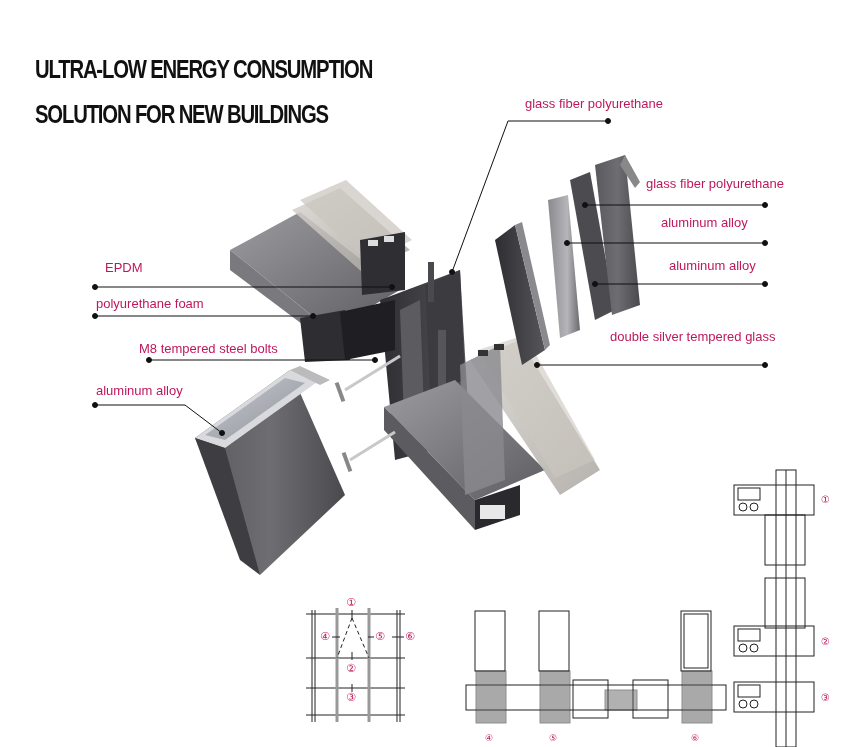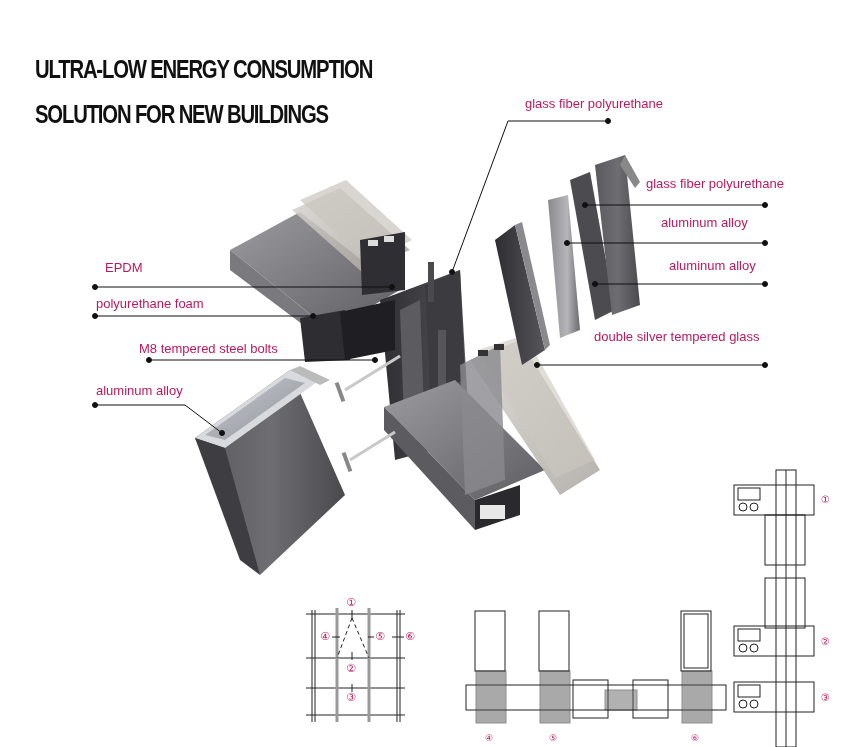--- a/index.html
+++ b/index.html
@@ -207,21 +207,21 @@
       <circle cx="754" cy="648" r="4"></circle>
     <circle cx="743" cy="704" r="4"></circle>
       <circle cx="754" cy="704" r="4"></circle>
   </g>
 </svg>
 
 <div class="label" style="left:525px;top:96px;">glass fiber polyurethane</div>
 <div class="label" style="left:646px;top:176px;">glass fiber polyurethane</div>
 <div class="label" style="left:661px;top:215px;">aluminum alloy</div>
 <div class="label" style="left:669px;top:258px;">aluminum alloy</div>
-<div class="label" style="left:594px;top:329px;">double silver tempered glass</div>
+<div class="label" style="left:610px;top:329px;">double silver tempered glass</div>
 <div class="label" style="left:105px;top:260px;">EPDM</div>
 <div class="label" style="left:96px;top:290px;margin-top:6px;">polyurethane foam</div>
 <div class="label" style="left:139px;top:341px;">M8 tempered steel bolts</div>
 <div class="label" style="left:96px;top:383px;">aluminum alloy</div>
 
 <div class="label num" style="left:346px;top:596px;font-size:11px;">①</div>
 <div class="label num" style="left:346px;top:662px;font-size:11px;">②</div>
 <div class="label num" style="left:346px;top:691px;font-size:11px;">③</div>
 <div class="label num" style="left:320px;top:630px;font-size:11px;">④</div>
 <div class="label num" style="left:375px;top:630px;font-size:11px;">⑤</div>

